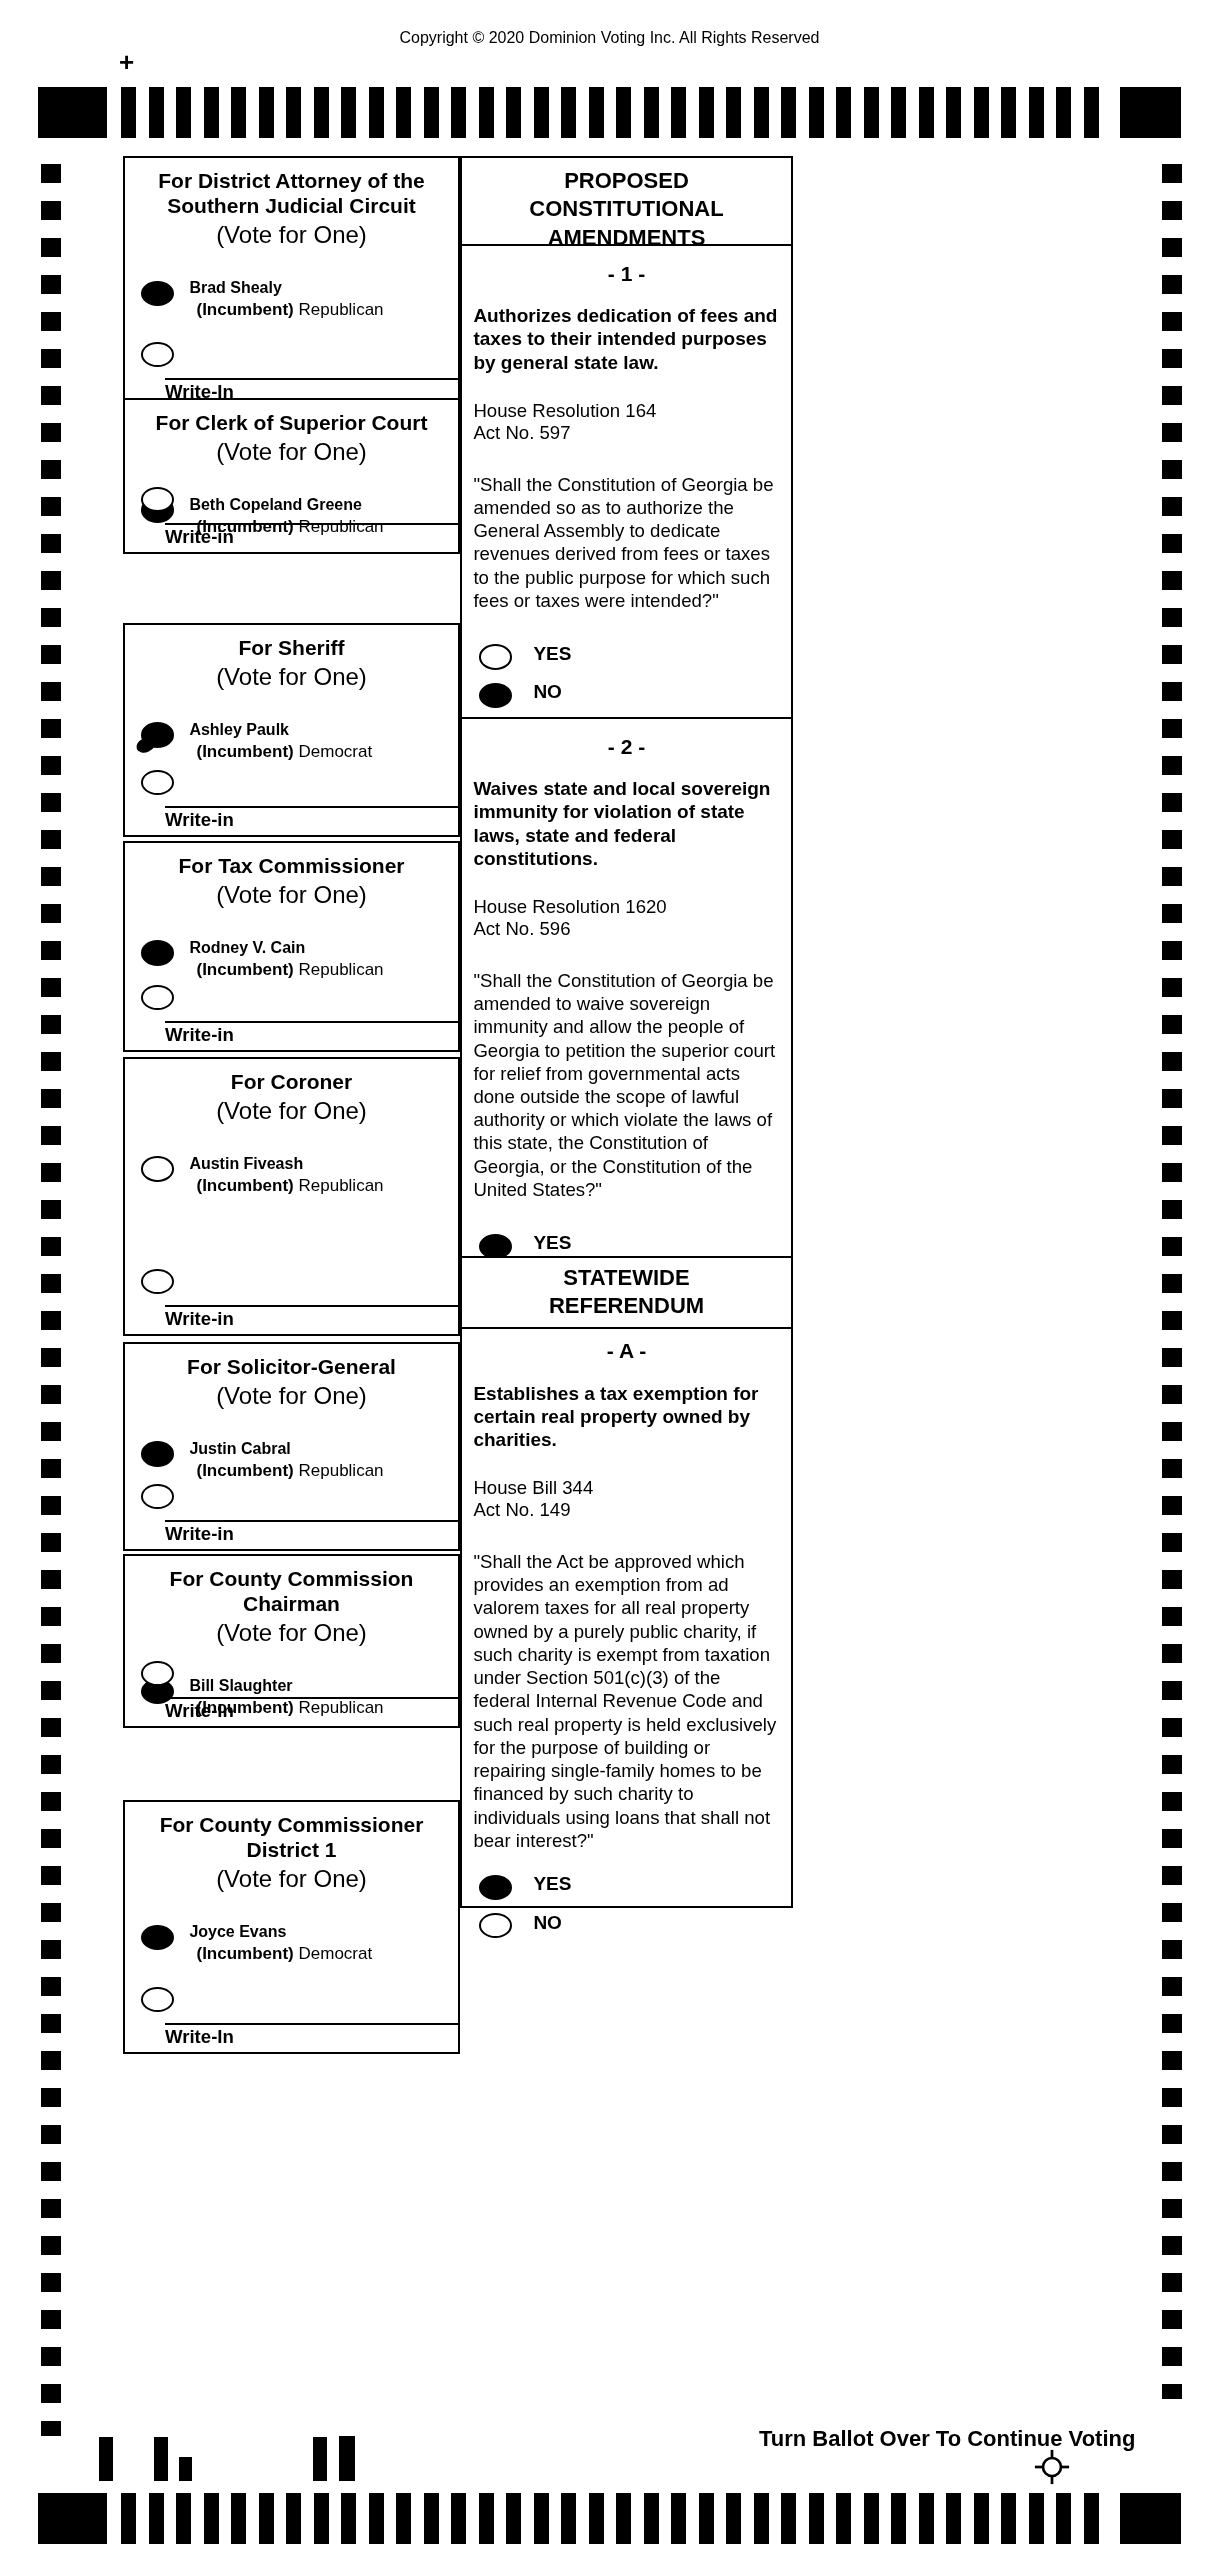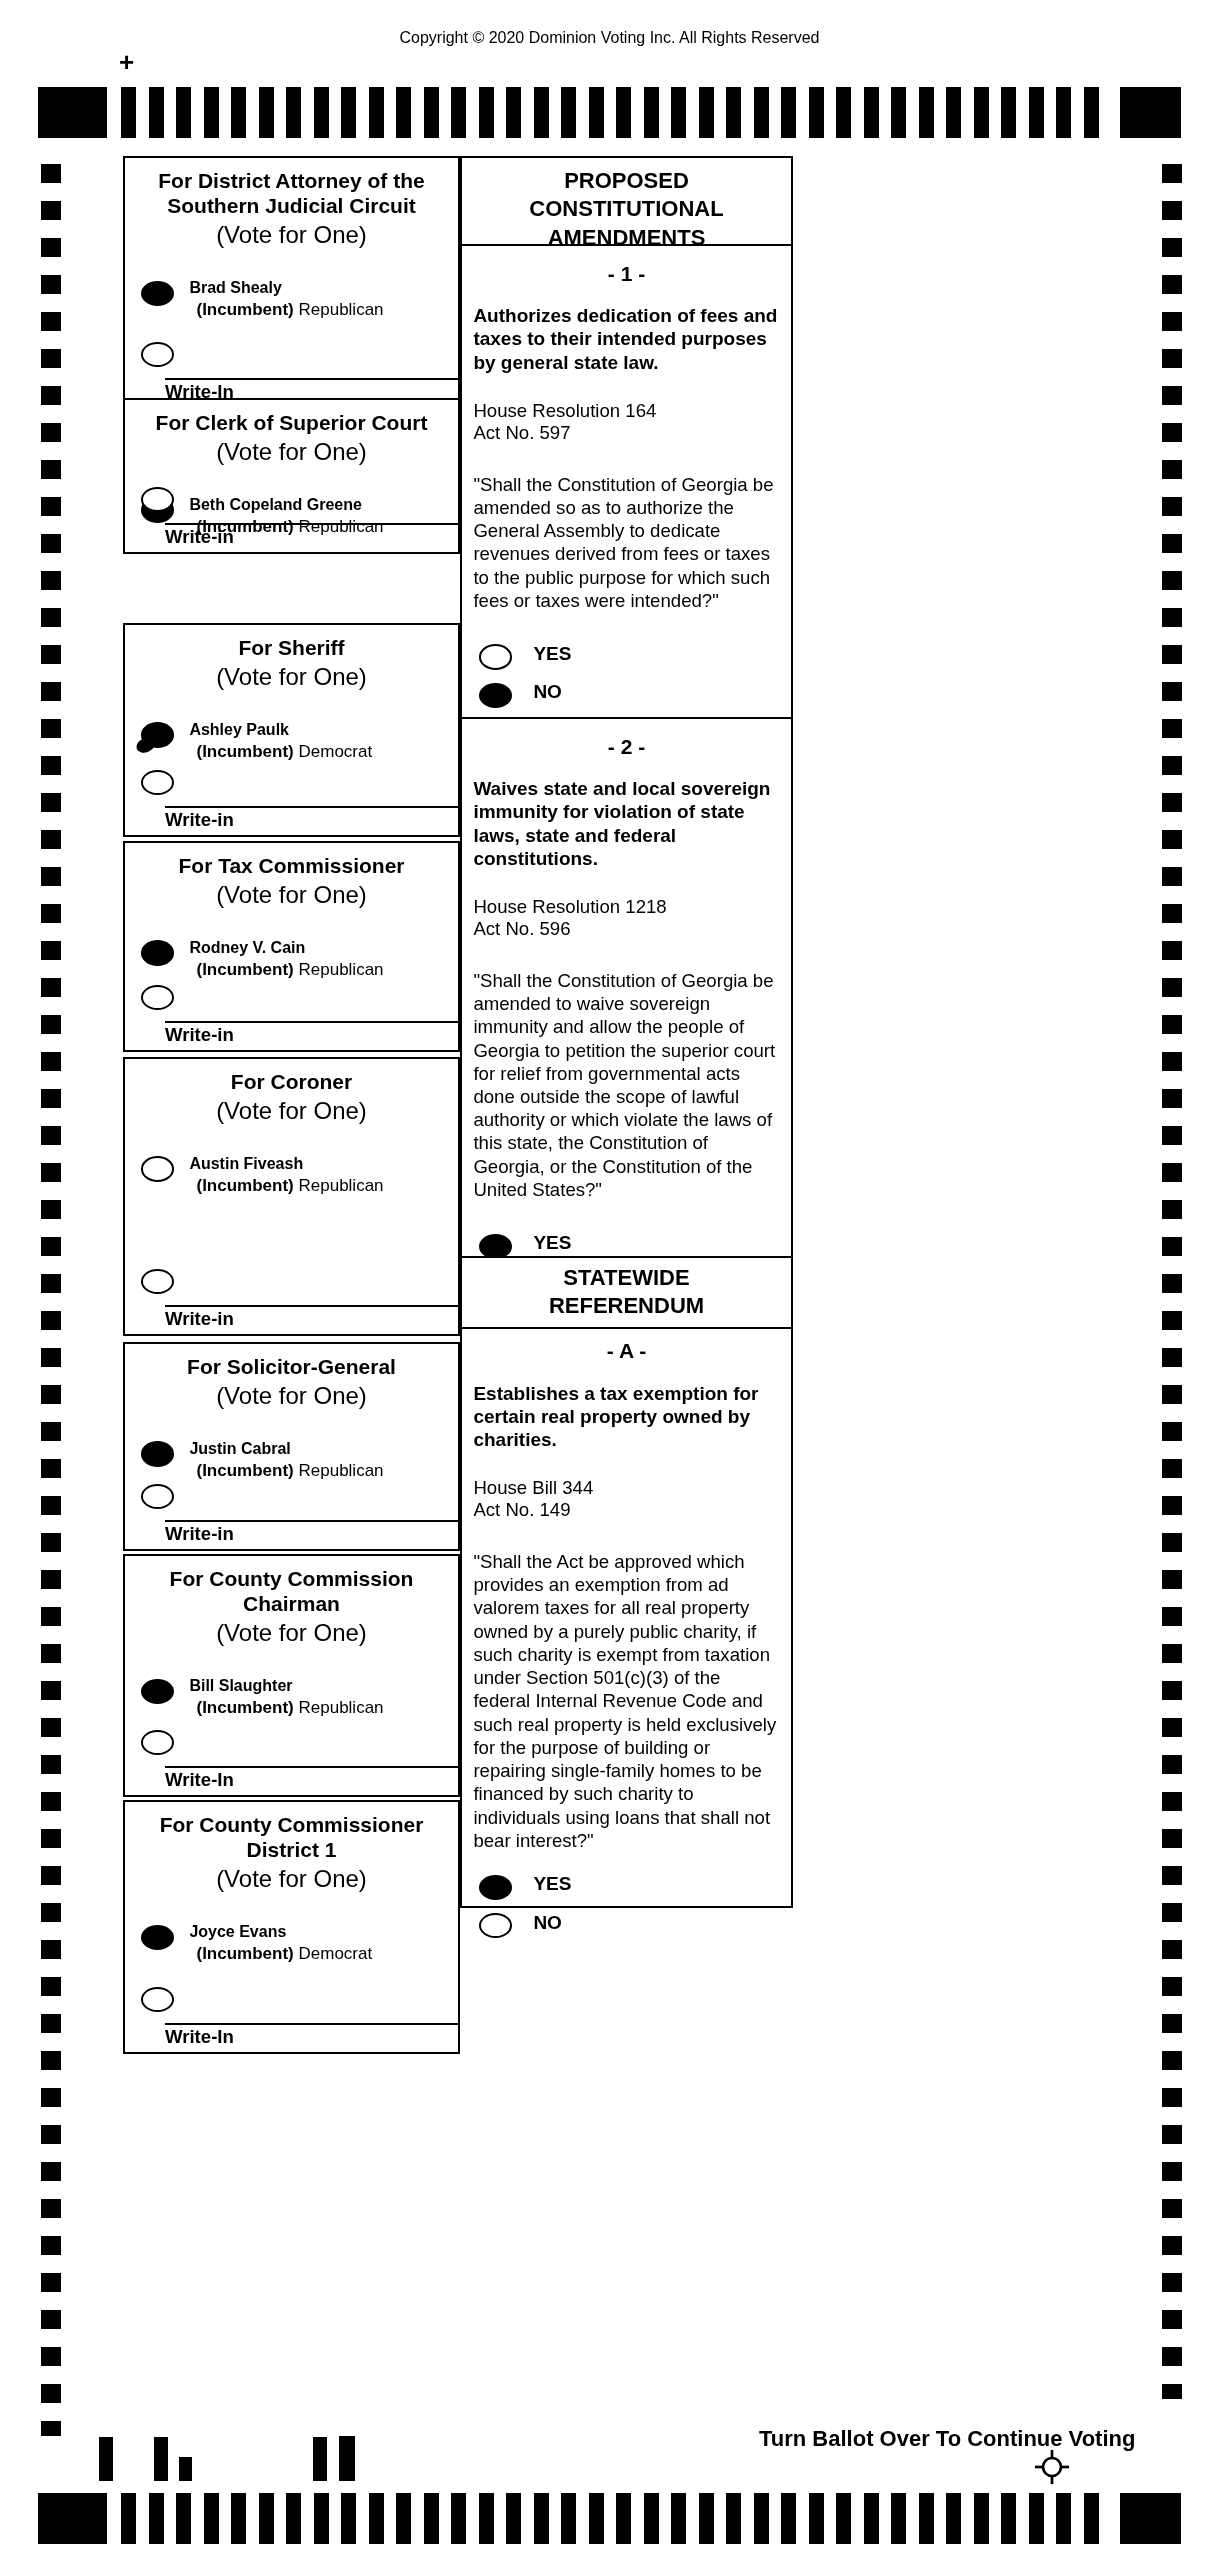--- a/index.html
+++ b/index.html
@@ -176,21 +176,21 @@
         <span class="cand-party">
           <b>(Incumbent)</b> <span>Republican</span>
         </span>
       </span>
     </div>
     <span class="wi-bubble"></span>
     <div class="wi-line"></div>
     <div class="wi-label">Write-in</div>
   </div>
 
-  <div class="race" style="top:1554px;height:243px">
+  <div class="race" style="top:1554px;height:174px">
     <div class="race-title">For County Commission
 Chairman</div>
     <div class="vote-for">(Vote for One)</div>
     <div class="candidate">
       <span class="bubble filled"></span>
       <span class="cand-text">
         <span class="cand-name">Bill Slaughter</span>
         <span class="cand-party">
           <b>(Incumbent)</b> <span>Republican</span>
         </span>
@@ -239,21 +239,21 @@
       </div>
       <div class="choice second">
         <span class="bubble filled"></span>
         <span class="choice-label">NO</span>
       </div>
     </div>
 
     <div class="rsec" style="height:539px">
       <div class="qnum">- 2 -</div>
       <div class="qsummary">Waives state and local sovereign immunity for violation of state laws, state and federal constitutions.</div>
-      <div class="qauthority">House Resolution 1218
+      <div class="qauthority">House Resolution 1620
 Act No. 596</div>
       <div class="qtext">"Shall the Constitution of Georgia be amended to waive sovereign immunity and allow the people of Georgia to petition the superior court for relief from governmental acts done outside the scope of lawful authority or which violate the laws of this state, the Constitution of Georgia, or the Constitution of the United States?"</div>
       <div class="choice">
         <span class="bubble filled"></span>
         <span class="choice-label">YES</span>
       </div>
 
     </div>
 
     <div class="rsec" style="height:71px">

